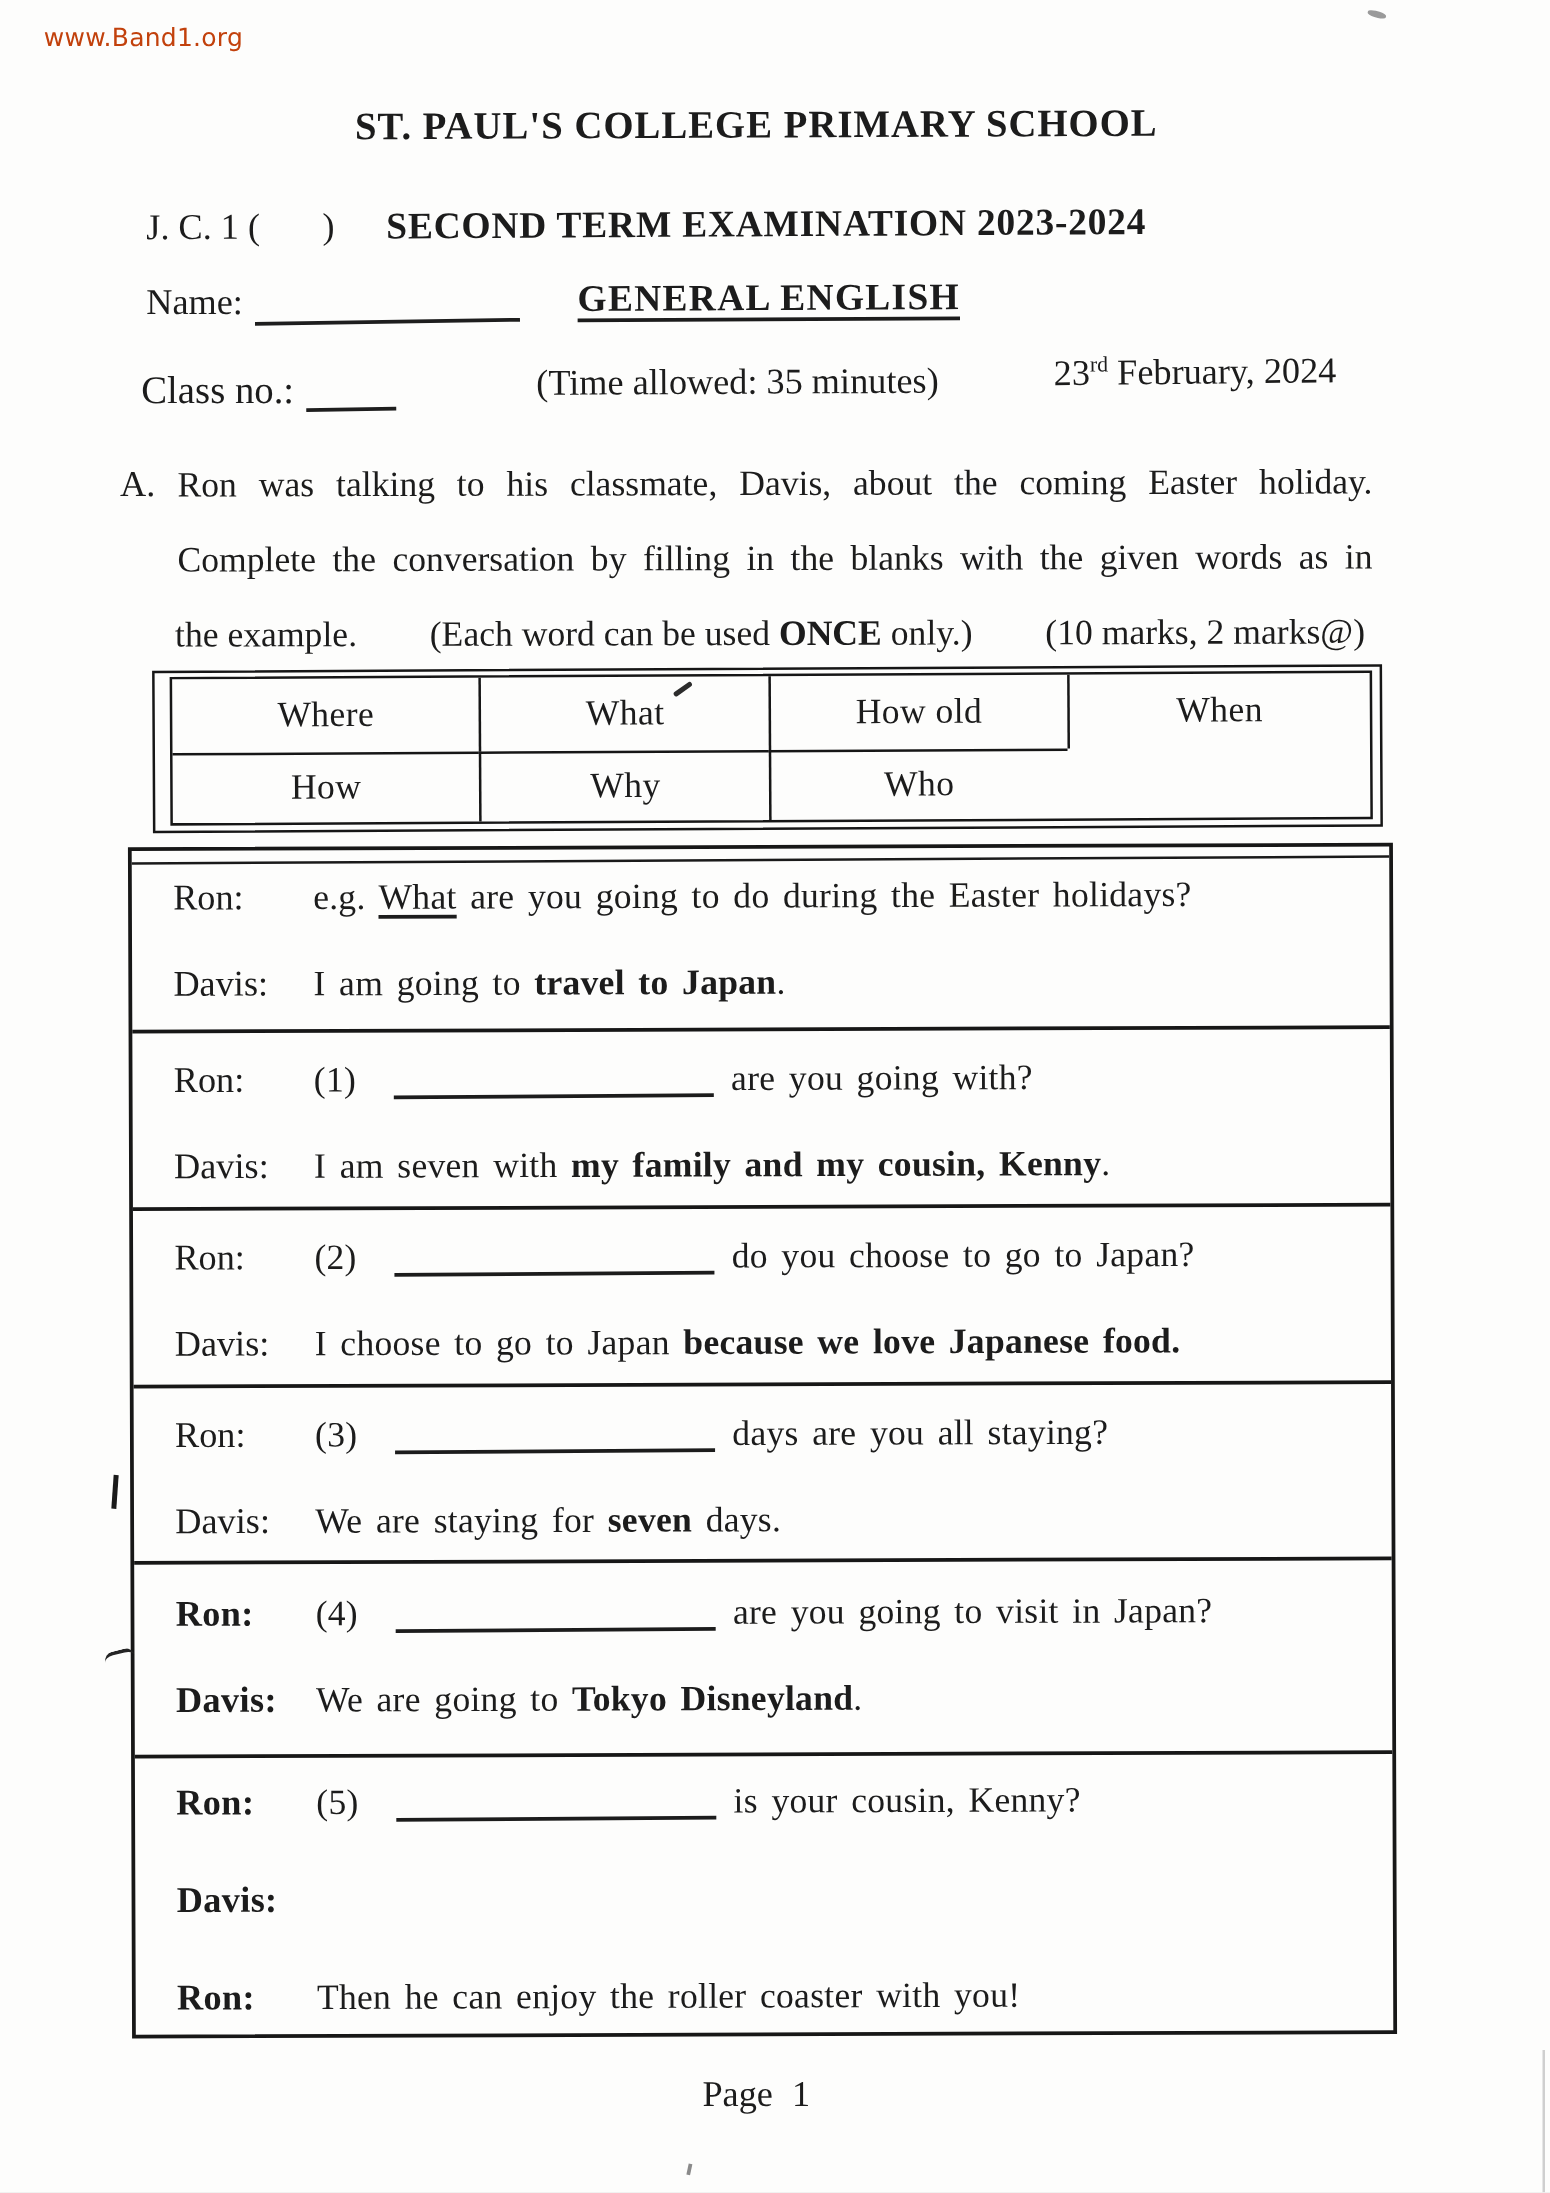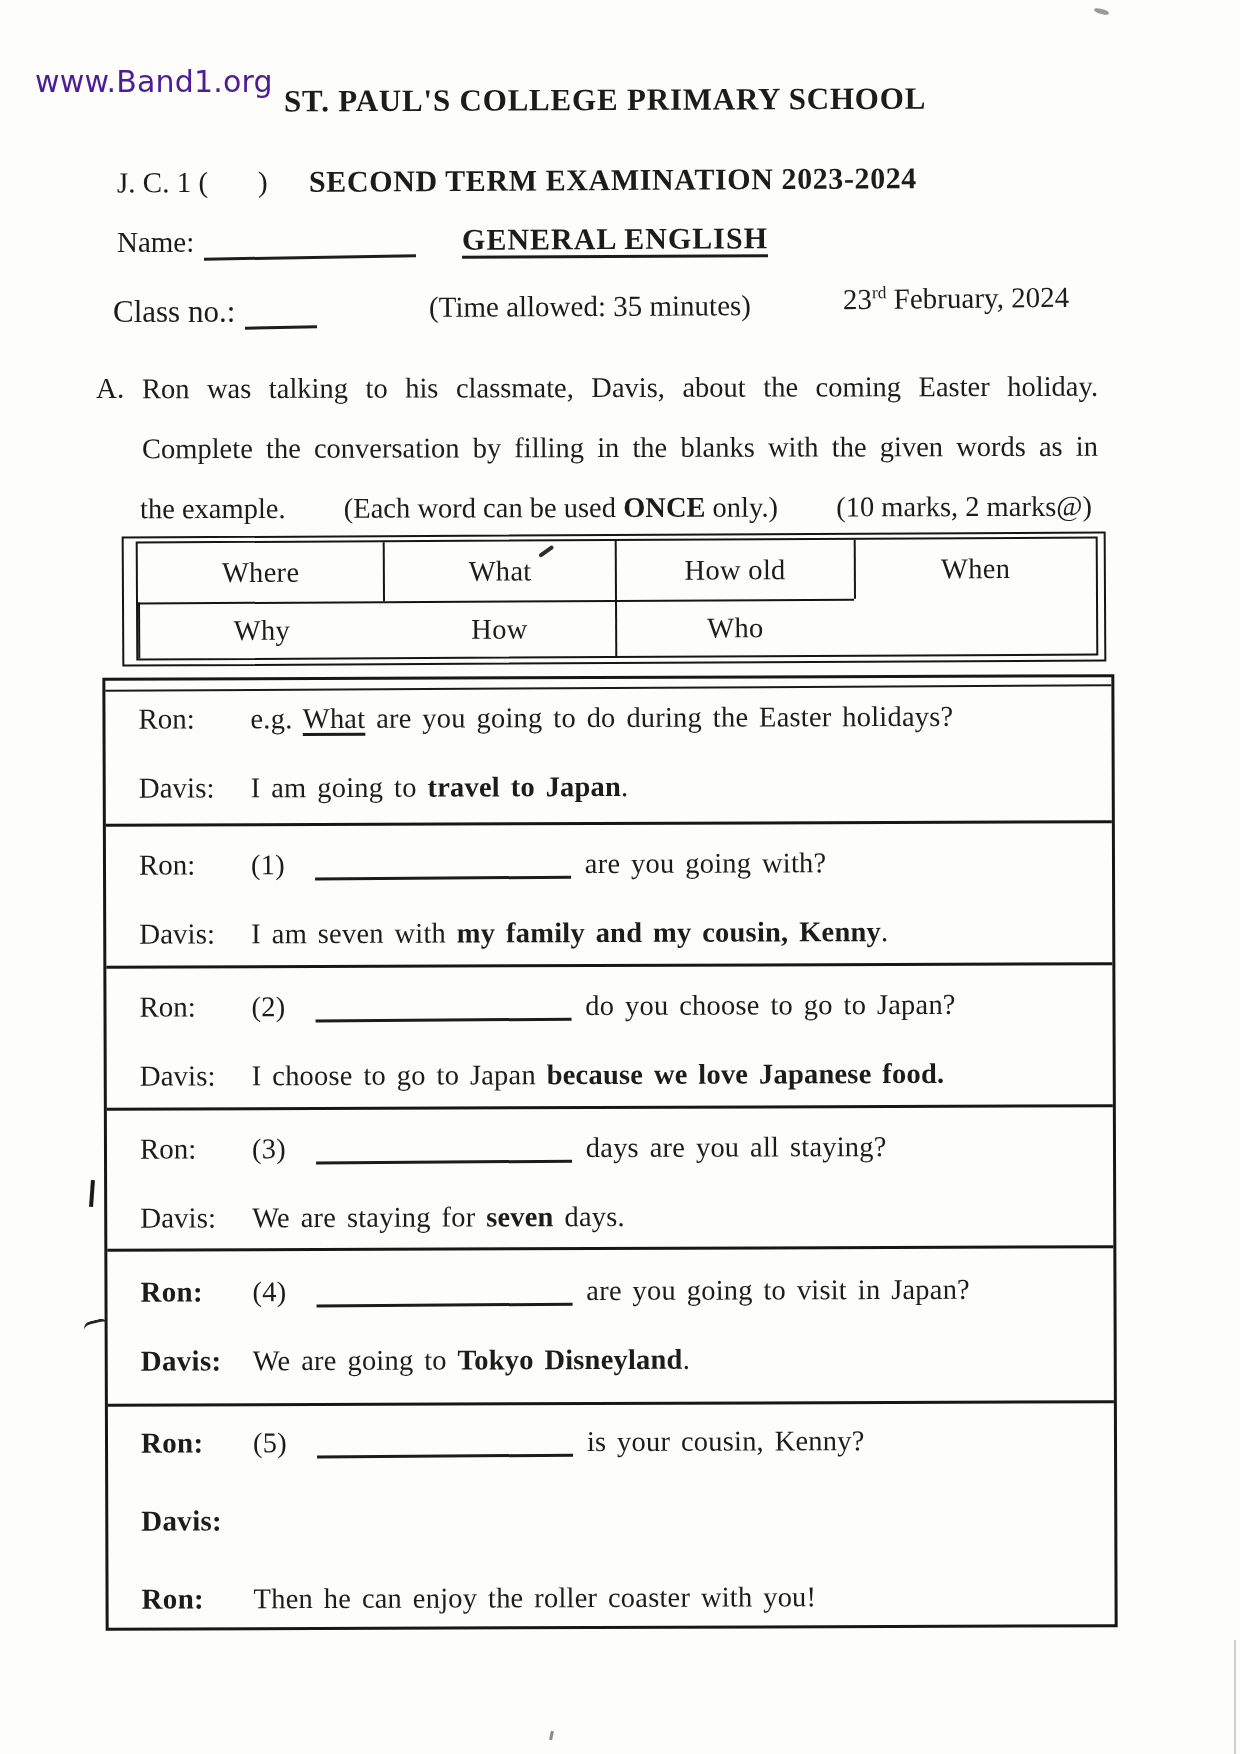--- a/index.html
+++ b/index.html
@@ -5,21 +5,21 @@
   html,body{margin:0;padding:0;background:#e8e8e8;}
   .sheet{
     position:relative;width:1240px;height:1754px;margin:0 auto;
     background:#fdfdfc;overflow:hidden;color:#1c1c1c;
     font-family:"Liberation Serif", serif;
   }
   .abs{position:absolute;}
   
   .watermark{
     left:35px;top:18px;font-family:"DejaVu Sans", sans-serif;
-    font-size:30px;color:#4c1d95;letter-spacing:0.2px;margin-top:46px;
+    font-size:20px;color:#c2410c;letter-spacing:0.2px;
   }
   
   .school-title{
     left:0;top:82px;width:1210px;text-align:center;
     font-size:31px;font-weight:bold;letter-spacing:0.8px;
     transform:rotate(-0.25deg);
   }
   .jc-row{left:117px;top:166px;font-size:29px;transform:rotate(-0.3deg);}
   .paren-gap{display:inline-block;width:50px;}
   .exam-title{
@@ -155,26 +155,26 @@
       <div class="wcell bl">
           <span>What</span>
           <span class="tick"></span>
         </div>
       <div class="wcell bl">
           <span>How old</span>
         </div>
       <div class="wcell bl">
           <span>When</span>
         </div>
+      <div class="wcell bt">
+          <span>How</span>
+        </div>
       <div class="wcell bl bt">
           <span>Why</span>
         </div>
-      <div class="wcell bt">
-          <span>How</span>
-        </div>
       <div class="wcell bl bt">
           <span>Who</span>
         </div>
     </div>
   </div>
 
   <div class="abs dialogue">
       <div class="dbox">
         <div class="dline">
           <span class="speaker">Ron:</span>
@@ -233,20 +233,21 @@
         <div class="dline">
           <span class="speaker">Davis:</span>
         </div>
         <div class="dline">
           <span class="speaker">Ron:</span>
           <div class="dcontent"><span class="seg">Then he can enjoy the roller coaster with you!</span></div>
         </div>
       </div>
     </div>
 
+  <div class="abs page-number">Page 1</div>
 
   <div class="art art-speck-tr"></div>
   <div class="art art-tick-left"></div>
   <div class="art art-tilde-left"></div>
   <div class="art art-speck-bottom"></div>
   <div class="art art-edge-right"></div>
 
 </div>
 
 </body></html>

